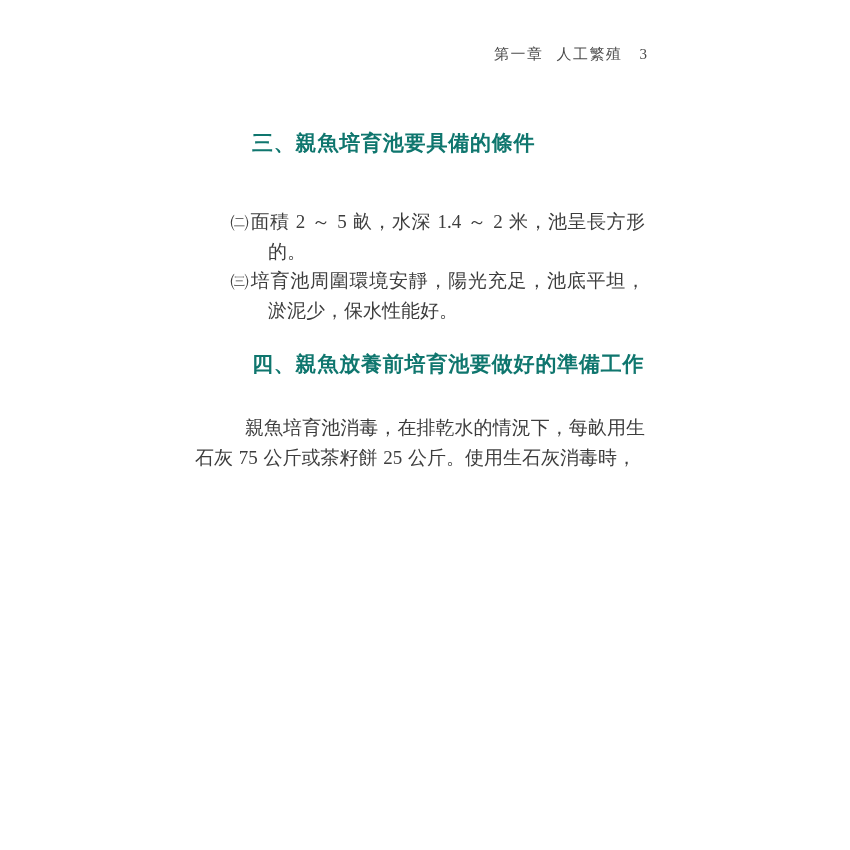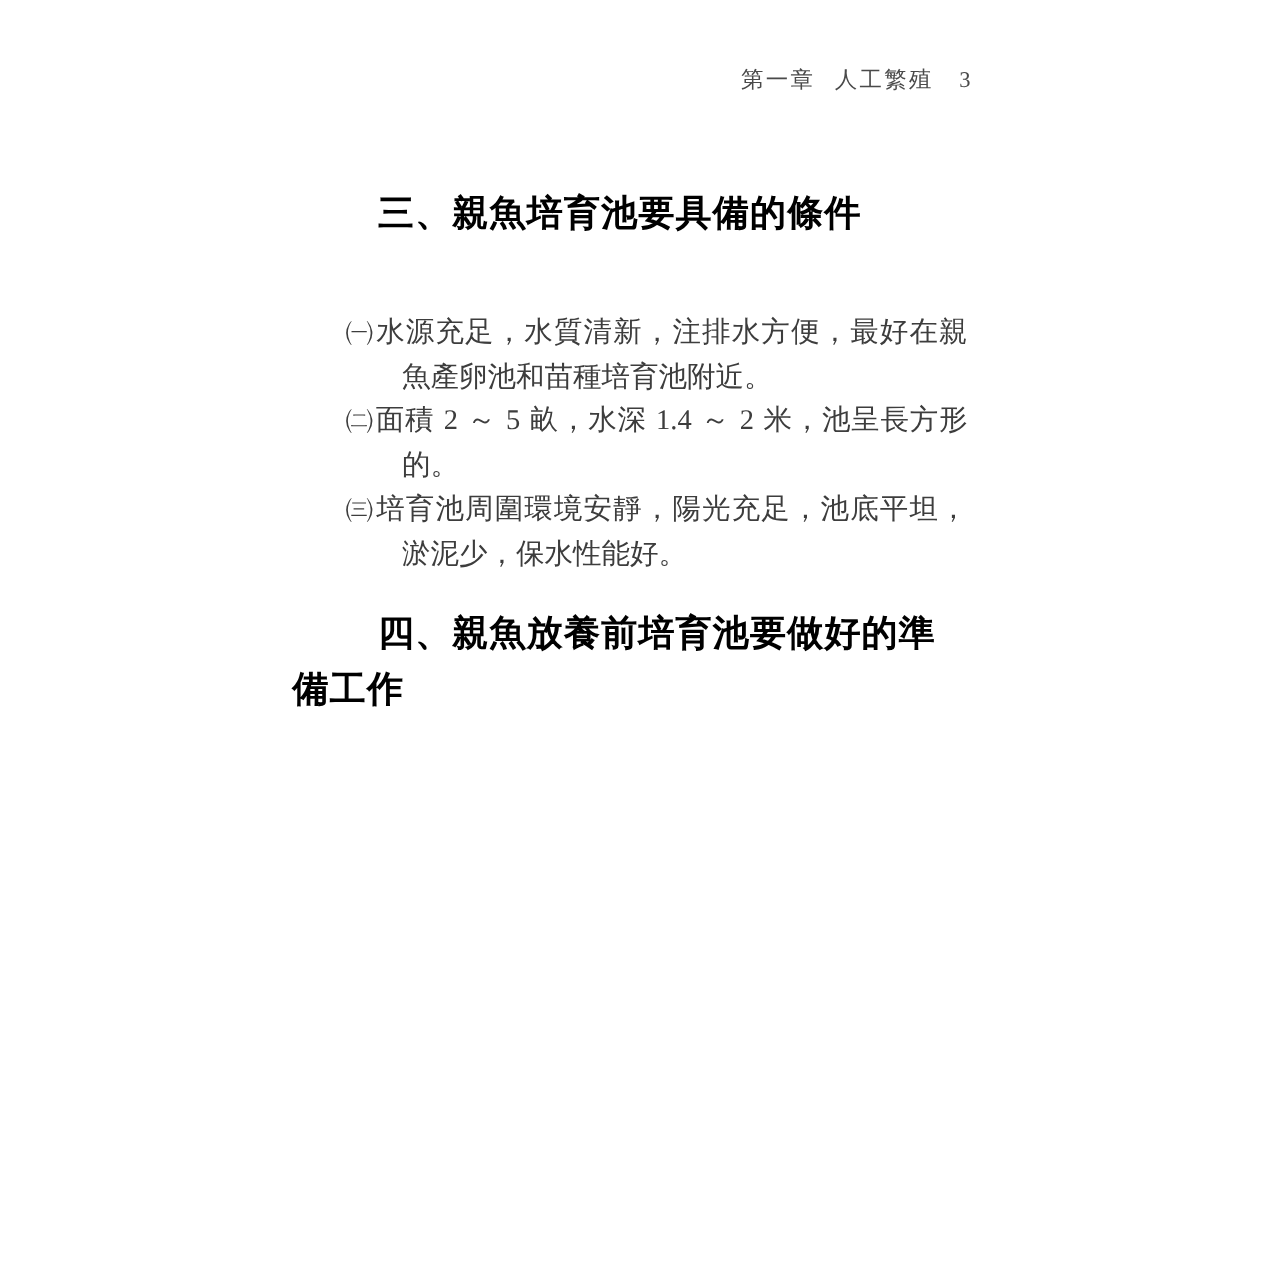--- a/index.html
+++ b/index.html
@@ -39,24 +39,24 @@
     left: 195px;
     width: 450px;
     font-size: 19px;
     line-height: 29.5px;
     text-align: justify;
     word-spacing: 1px;
   }
   .section-heading {
     font-family: "Liberation Sans", "DejaVu Sans", sans-serif;
     font-weight: 700;
-    font-size: 24px;
+    font-size: 21px;
     line-height: 37px;
     letter-spacing: 0.8px;
-    color: #000000;
+    color: #0f766e;
     text-indent: 57px;
     text-align: left;
     word-spacing: 0;
   }
   .heading-1 { margin: 61px 0 46px 0; }
   .heading-2 { margin: 20px 0 31px 0; }
 
   .body-para {
     margin: 0;
     text-indent: 50px;
@@ -81,23 +81,23 @@
   <div class="running-header">
     <span class="rh-chapter">第一章</span><span class="rh-title">人工繁殖</span><span class="rh-page">3</span>
   </div>
 
   <div class="content">
 
     <div class="section-heading heading-1">三、親魚培育池要具備的條件</div>
 
 
     <div class="cond-list">
-      <div class="list-item"><span class="item-marker">㈠</span><span>水源充足，水質清新，注排水方便，最好在親魚產卵池和苗種培育池附近。</span></div>
       <div class="list-item"><span class="item-marker">㈡</span><span>面積 2 ～ 5 畝，水深 1.4 ～ 2 米，池呈長方形的。</span></div>
       <div class="list-item"><span class="item-marker">㈢</span><span>培育池周圍環境安靜，陽光充足，池底平坦，淤泥少，保水性能好。</span></div>
     </div>
 
     <div class="section-heading heading-2">四、親魚放養前培育池要做好的準備工作</div>
 
+    <p class="body-para">親魚培育池消毒，在排乾水的情況下，每畝用生石灰 75 公斤或茶籽餅 25 公斤。使用生石灰消毒時，</p>
 
   </div>
 
 </div>
 
 </body></html>

